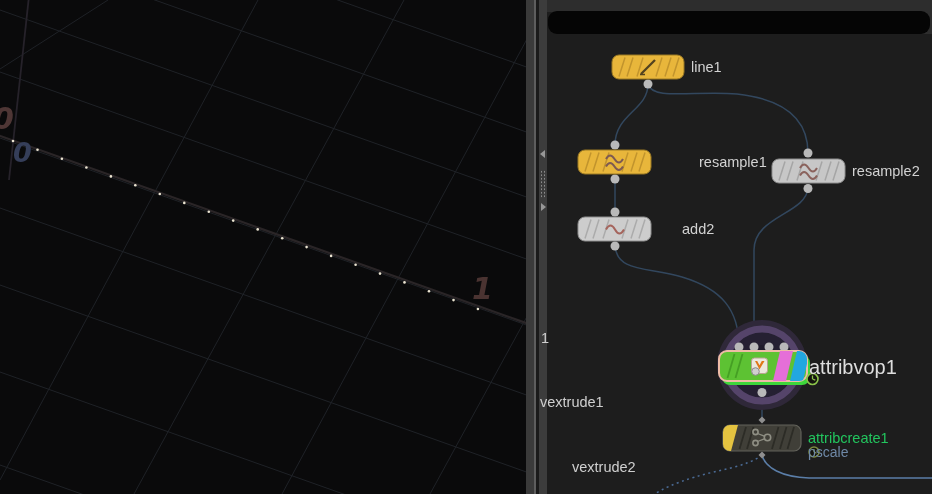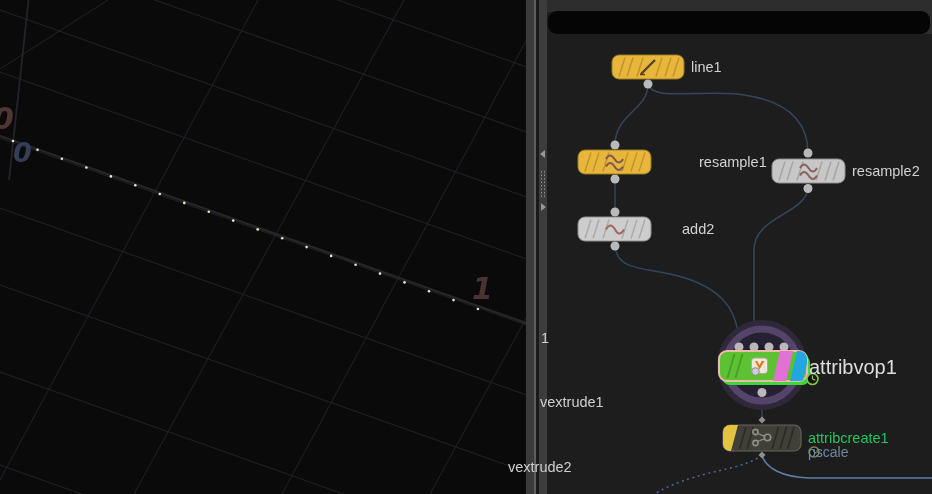--- a/index.html
+++ b/index.html
@@ -253,14 +253,14 @@
     <span class="node-label" style="left:112px;top:154px;margin-left:40px;">resample1</span>
     <span class="node-label" style="left:305px;top:163px;">resample2</span>
     <span class="node-label" style="left:112px;top:221px;margin-left:23px;">add2</span>
     <span class="node-label big" style="left:262px;top:356px;">attribvop1</span>
     <span class="node-label dim" style="left:261px;top:430px;">attribcreate1</span>
     <span class="badge-label" style="left:261px;top:444px;">pscale</span>
   </div>
 
   <span class="partial-label" style="left:541px;top:330px;">1</span>
   <span class="partial-label" style="left:540px;top:394px;">vextrude1</span>
-  <span class="partial-label" style="left:508px;top:459px;text-align:right;">vextrude2</span>
+  <span class="partial-label" style="left:572px;top:459px;text-align:right;">vextrude2</span>
 </div>
 
 </body></html>

